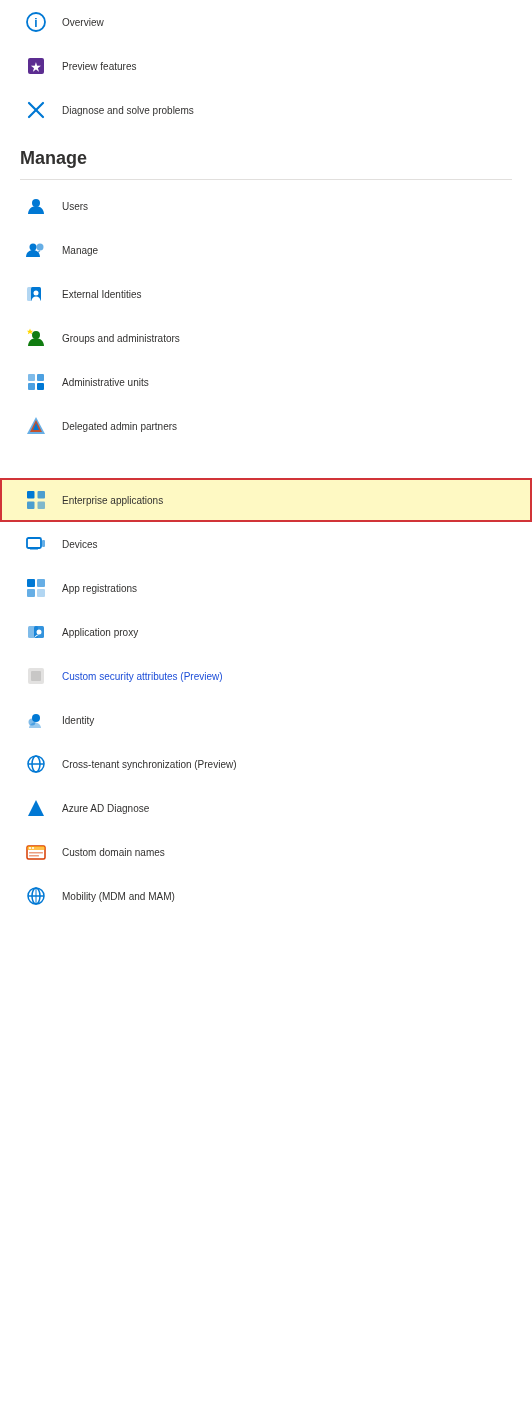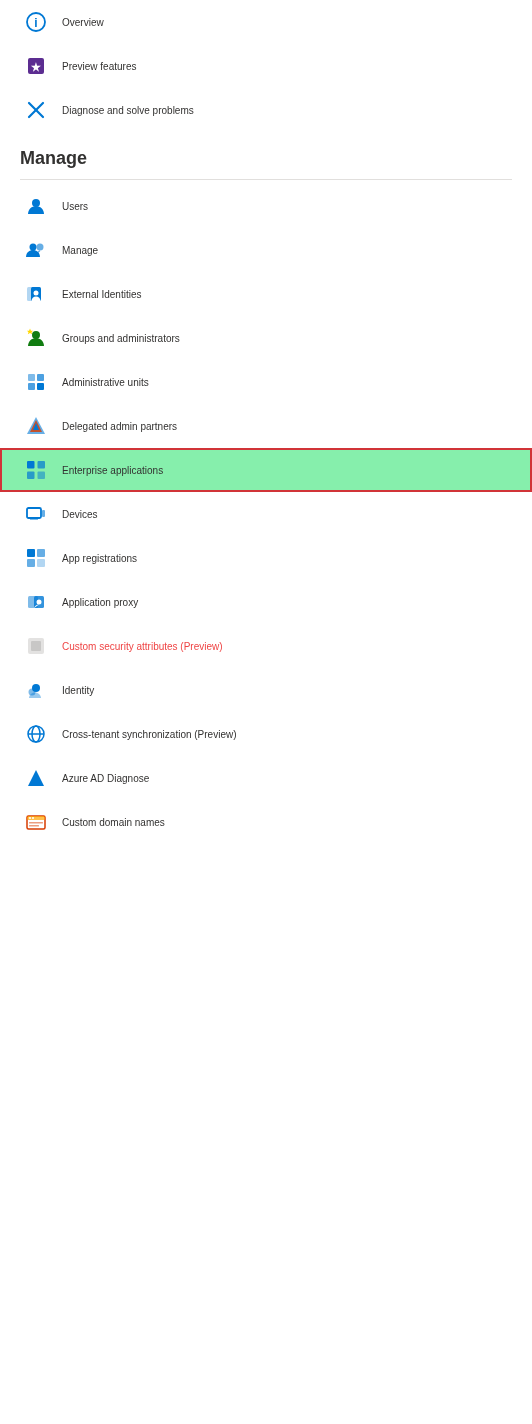--- a/index.html
+++ b/index.html
@@ -20,37 +20,38 @@
       align-items: center;
       padding: 10px 20px;
       cursor: pointer;
       color: #323130;
       min-height: 44px;
       position: relative;
     }
     .nav-item.active-selected {
       outline: 2px solid #d13438;
       outline-offset: -2px;
-      background: #86efac;
+      background: #fef9c3;
+      margin-top: 30px;
     }
     .nav-item .icon {
       width: 32px;
       min-width: 32px;
       display: flex;
       align-items: center;
       justify-content: center;
       margin-right: 10px;
     }
     .nav-item .label {
       font-size: 10px;
       color: #323130;
       line-height: 1.3;
     }
     .nav-item .label.disabled {
-      color: #ef4444;
+      color: #1d4ed8;
     }
     .section-header {
       padding: 16px 20px 6px 20px;
       font-size: 18px;
       font-weight: 700;
       color: #323130;
     }
     .divider {
       border: none;
       border-top: 1px solid #e1dfdd;
@@ -262,14 +263,25 @@
         <rect x="1" y="4" width="18" height="4" rx="1.5" fill="#ffa500" opacity="0.7"></rect>
         <circle cx="4" cy="6" r="1" fill="white"></circle>
         <circle cx="7" cy="6" r="1" fill="white"></circle>
         <rect x="3" y="10" width="14" height="1.5" rx="0.5" fill="#d83b01" opacity="0.5"></rect>
         <rect x="3" y="13" width="10" height="1.5" rx="0.5" fill="#d83b01" opacity="0.5"></rect>
       </svg>
     </span>
     <span class="label">Custom domain names</span>
   </div>
 
+  <div class="nav-item">
+    <span class="icon">
+      <svg width="20" height="20" viewBox="0 0 20 20">
+        <circle cx="10" cy="10" r="8" fill="none" stroke="#0078d4" stroke-width="1.5"></circle>
+        <ellipse cx="10" cy="10" rx="4" ry="8" fill="none" stroke="#0078d4" stroke-width="1.5"></ellipse>
+        <line x1="2" y1="10" x2="18" y2="10" stroke="#0078d4" stroke-width="1.5"></line>
+        <line x1="10" y1="2" x2="10" y2="18" stroke="#0078d4" stroke-width="1"></line>
+      </svg>
+    </span>
+    <span class="label">Mobility (MDM and MAM)</span>
+  </div>
 
 </div>
 
 </body></html>

